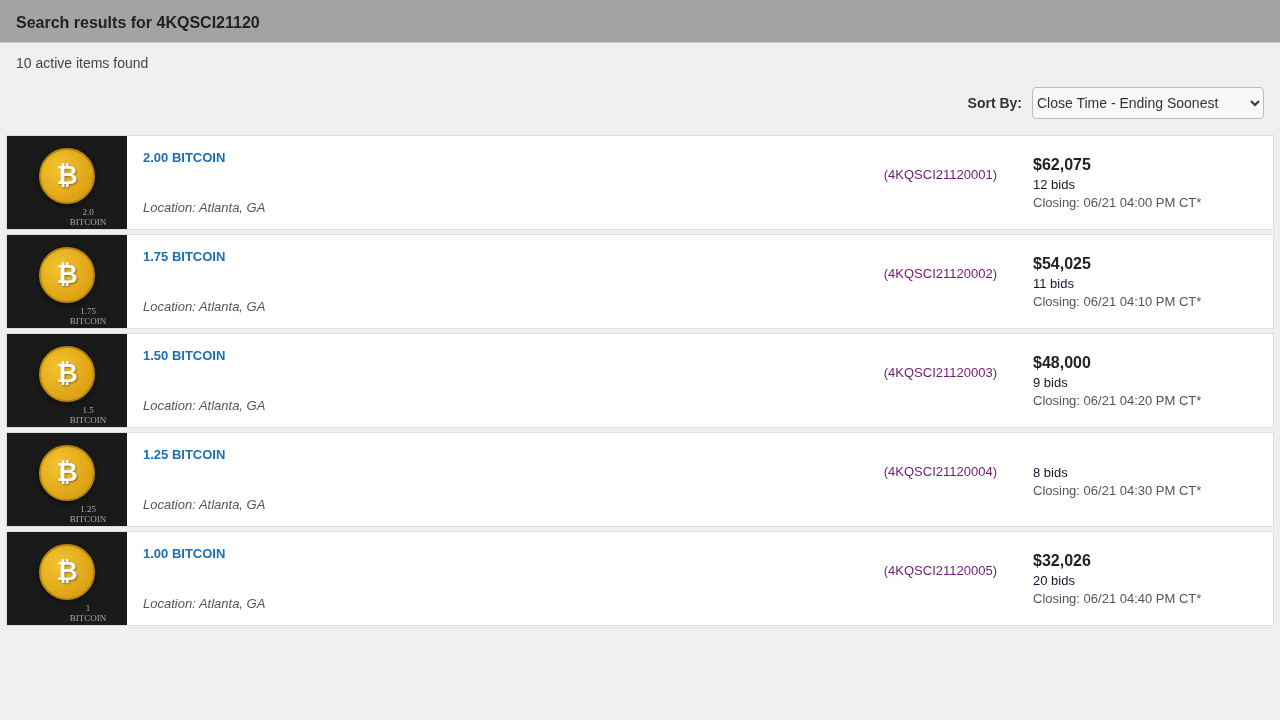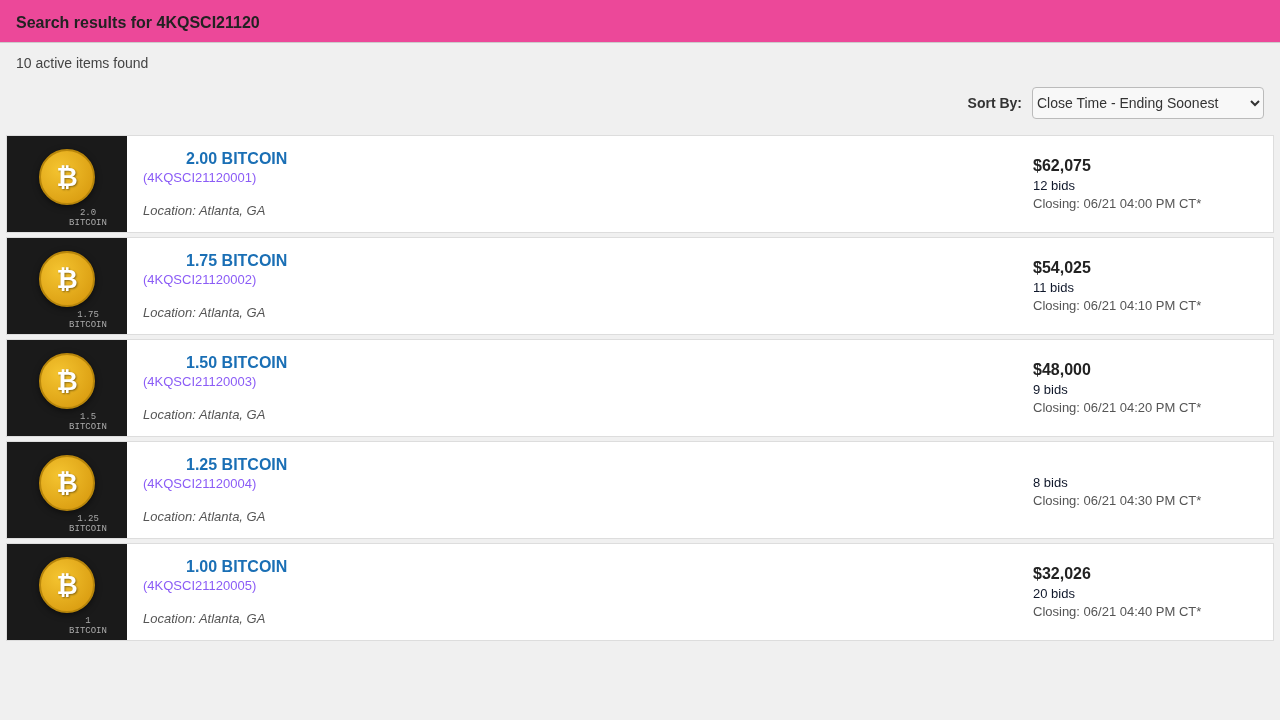--- a/index.html
+++ b/index.html
@@ -15,21 +15,21 @@
       font-size: 14px;
     }
 
     .page-container {
       max-width: 1280px;
       margin: 0 auto;
       background: #f0f0f0;
     }
 
     .search-header {
-      background: #ec4899;
+      background: #a3a3a3;
       padding: 14px 16px 10px 16px;
       border-bottom: 1px solid #ccc;
     }
 
     .search-header h1 {
       font-size: 16px;
       font-weight: bold;
       color: #222;
     }
 
@@ -117,45 +117,45 @@
       color: #fff;
       font-weight: bold;
       text-shadow: 1px 1px 2px rgba(0,0,0,0.4);
     }
 
     .bitcoin-label {
       color: #aaa;
       font-size: 9px;
       text-align: center;
       margin-top: 3px;
-      font-family: Liberation Mono, monospace;
+      font-family: Liberation Serif, serif;
       margin-left: 42px;
     }
 
     .item-details {
       flex: 1;
       padding: 14px 16px;
       display: flex;
       flex-direction: column;
       justify-content: center;
     }
 
     .item-title {
-      font-size: 16px;
+      font-size: 13px;
       color: #1a6fb5;
       font-weight: bold;
       text-decoration: none;
       cursor: pointer;
-      margin-left: 43px;
     }
 
     .item-id {
-      color: #8b5cf6;
+      color: #701a75;
       font-size: 13px;
       margin-top: 2px;
+      text-align: right;
     }
 
     .item-location {
       color: #555;
       font-size: 13px;
       margin-top: 18px;
       font-style: italic;
     }
 
     .item-bid-info {

